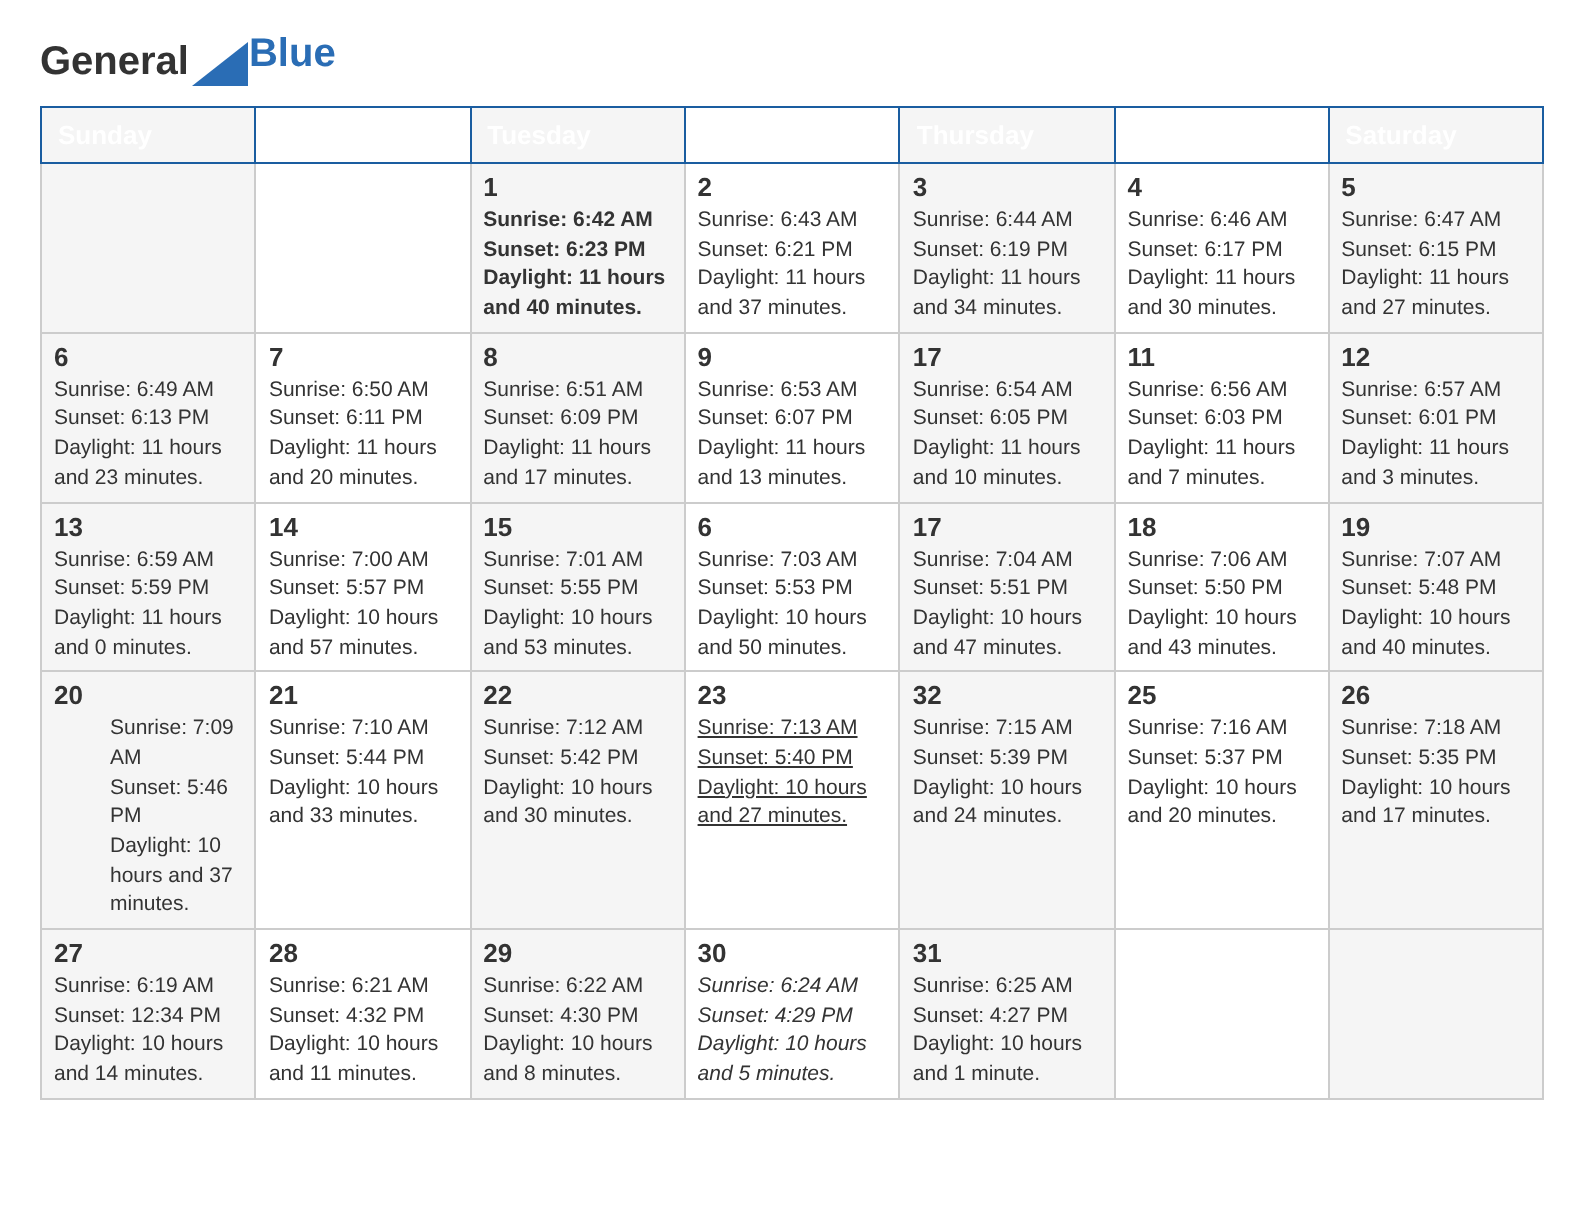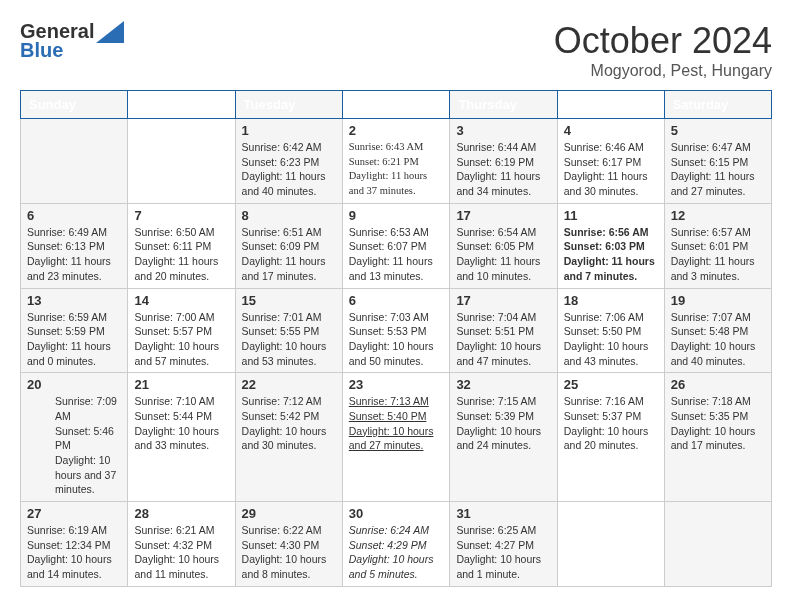--- a/index.html
+++ b/index.html
@@ -11,21 +11,21 @@
       padding: 20px;
     }
     .header {
       display: flex;
       justify-content: space-between;
       align-items: flex-start;
       margin-bottom: 10px;
     }
     .logo {
       display: flex;
-      flex-direction: column;
+      flex-direction: row;
       align-items: flex-start;
     }
     .logo-row {
       display: flex;
       align-items: center;
     }
     .title-section {
       text-align: right;
     }
     .month-title {
@@ -97,51 +97,47 @@
   <div class="header">
     <div class="logo">
       <div class="logo-row">
         <span style="font-size:20px; font-weight:bold; color:#333;">General</span>
         <svg width="28" height="22" viewBox="0 0 28 22" style="margin-left:2px;">
           <polygon points="0,22 28,0 28,22" fill="#2a6db5"></polygon>
         </svg>
       </div>
       <span style="font-size:20px; font-weight:bold; color:#2a6db5; margin-top:-4px;">Blue</span>
     </div>
-    <div class="title-section">
-      <div class="month-title">October 2024</div>
-      <div class="location">Mogyorod, Pest, Hungary</div>
-    </div>
   </div>
 
   <table class="calendar">
     <thead>
       <tr>
         <th class="col-sun">Sunday</th>
         <th class="col-mon">Monday</th>
         <th class="col-tue">Tuesday</th>
         <th class="col-wed">Wednesday</th>
         <th class="col-thu">Thursday</th>
         <th class="col-fri">Friday</th>
         <th class="col-sat">Saturday</th>
       </tr>
     </thead>
     <tbody id="calendar-body">
     <tr>
           <td class="col-sun empty-cell" style="background-color: rgb(249, 249, 249);"></td>
           <td class="col-mon empty-cell" style="background-color: rgb(249, 249, 249);"></td>
           <td class="col-tue">
             <div class="day-number">1</div>
-            <div class="day-info" style="white-space: pre-line;">Sunrise: 6:42 AM
+            <div class="day-info" style="white-space: pre-line; font-weight: bold;">Sunrise: 6:42 AM
 Sunset: 6:23 PM
 Daylight: 11 hours and 40 minutes.</div>
           </td>
           <td class="col-wed">
             <div class="day-number">2</div>
-            <div class="day-info" style="white-space: pre-line; font-family: Liberation Serif, serif;">Sunrise: 6:43 AM
+            <div class="day-info" style="white-space: pre-line;">Sunrise: 6:43 AM
 Sunset: 6:21 PM
 Daylight: 11 hours and 37 minutes.</div>
           </td>
           <td class="col-thu">
             <div class="day-number">3</div>
             <div class="day-info" style="white-space: pre-line;">Sunrise: 6:44 AM
 Sunset: 6:19 PM
 Daylight: 11 hours and 34 minutes.</div>
           </td>
           <td class="col-fri">
@@ -183,21 +179,21 @@
 Daylight: 11 hours and 13 minutes.</div>
           </td>
           <td class="col-thu">
             <div class="day-number">17</div>
             <div class="day-info" style="white-space: pre-line;">Sunrise: 6:54 AM
 Sunset: 6:05 PM
 Daylight: 11 hours and 10 minutes.</div>
           </td>
           <td class="col-fri">
             <div class="day-number">11</div>
-            <div class="day-info" style="white-space: pre-line; font-weight: bold;">Sunrise: 6:56 AM
+            <div class="day-info" style="white-space: pre-line;">Sunrise: 6:56 AM
 Sunset: 6:03 PM
 Daylight: 11 hours and 7 minutes.</div>
           </td>
           <td class="col-sat">
             <div class="day-number">12</div>
             <div class="day-info" style="white-space: pre-line;">Sunrise: 6:57 AM
 Sunset: 6:01 PM
 Daylight: 11 hours and 3 minutes.</div>
           </td>
         </tr>

